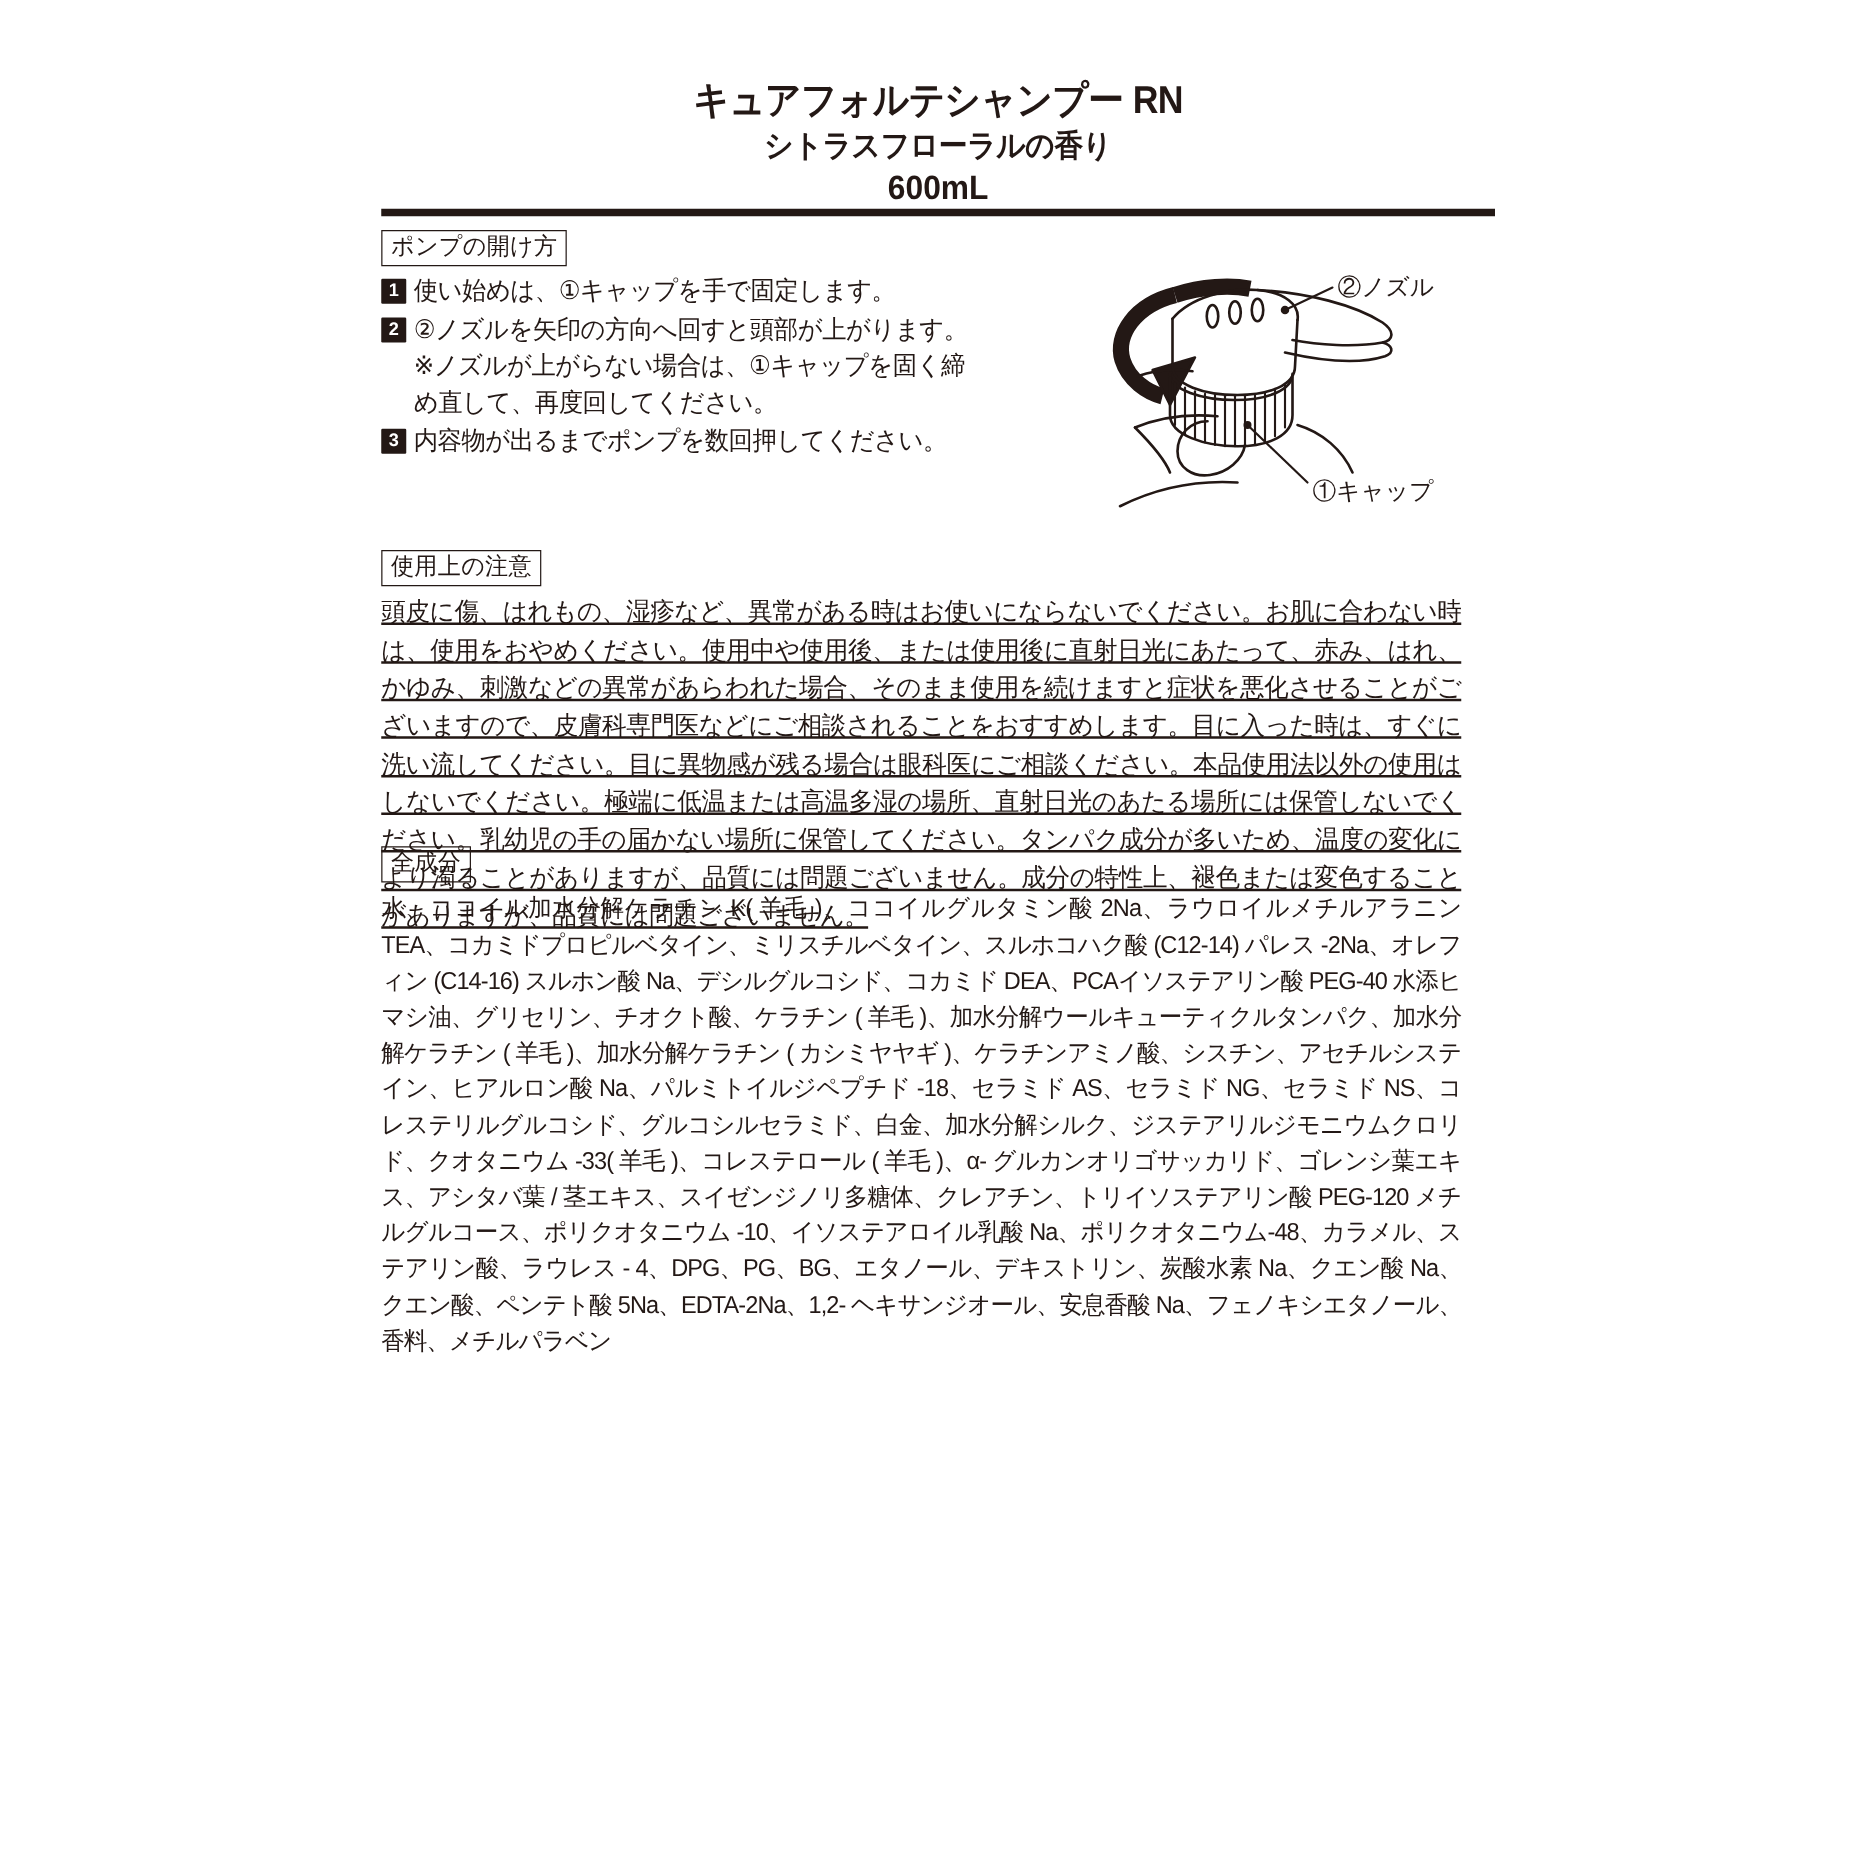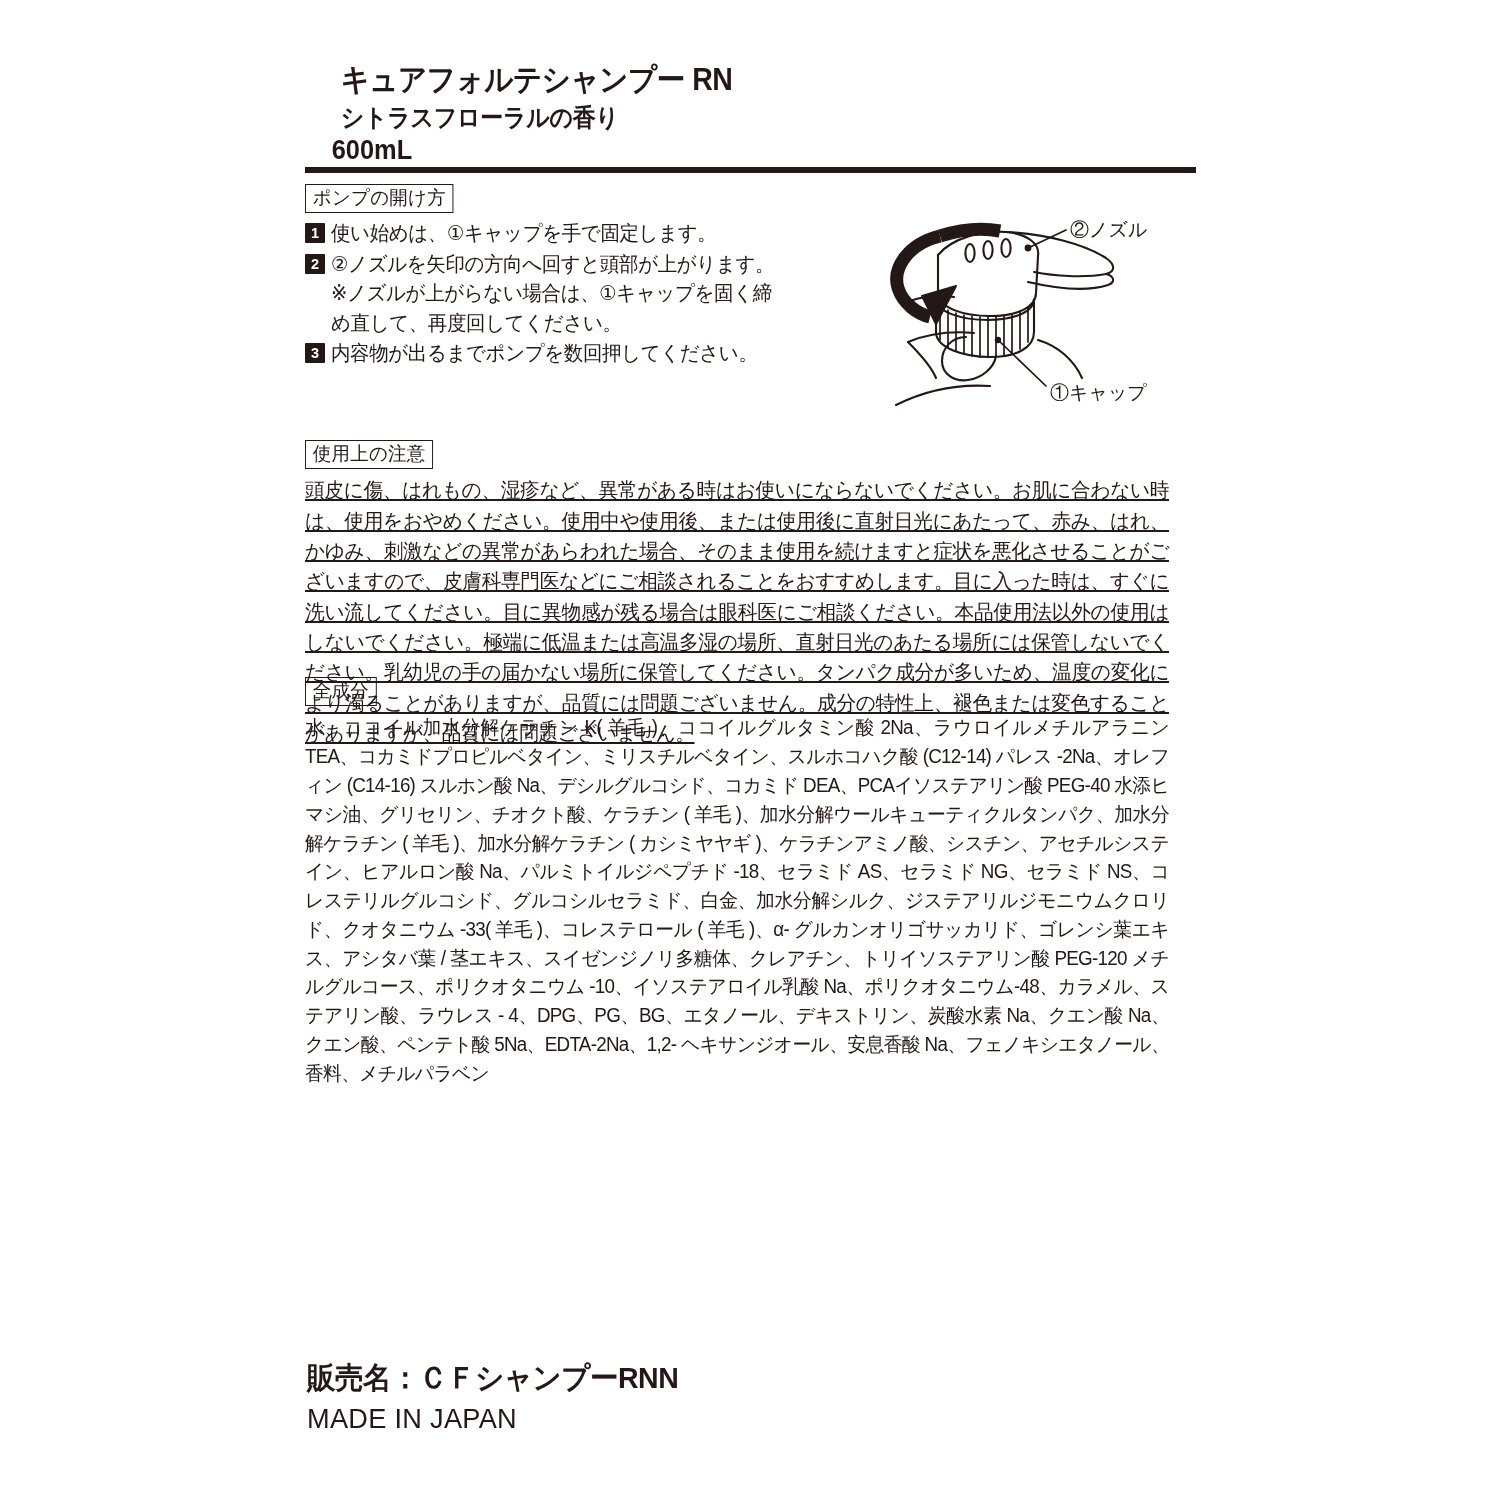--- a/index.html
+++ b/index.html
@@ -23,20 +23,21 @@
     width: 1500px;
     height: 1500px;
   }
 
   
   .title-block {
     position: absolute;
     left: 305px;
     top: 62px;
     width: 891px;
+    text-align: center;
   }
   .product-title {
     font-size: 31px;
     font-weight: bold;
     letter-spacing: -0.5px;
     line-height: 1.18;
     transform: scaleX(0.92);
     transform-origin: center top;
   }
   .product-scent {
@@ -315,18 +316,14 @@
 
         <path d="M120 140 L 168 186" stroke-width="1.7"></path>
         <circle cx="120" cy="140" r="3.2" fill="#231815" stroke="none"></circle>
       </g>
 
       <text x="192" y="36" font-family="'Liberation Sans', sans-serif" font-size="19" fill="#231815">②ノズル</text>
       <text x="172" y="199" font-family="'Liberation Sans', sans-serif" font-size="19" fill="#231815">①キャップ</text>
     </svg>
   </div>
 
-  <div class="footer">
-    <div class="footer-brand">販売名：ＣＦシャンプーRNN</div>
-    <div class="footer-origin">MADE IN JAPAN</div>
-  </div>
 
 </div>
 
 </body></html>

